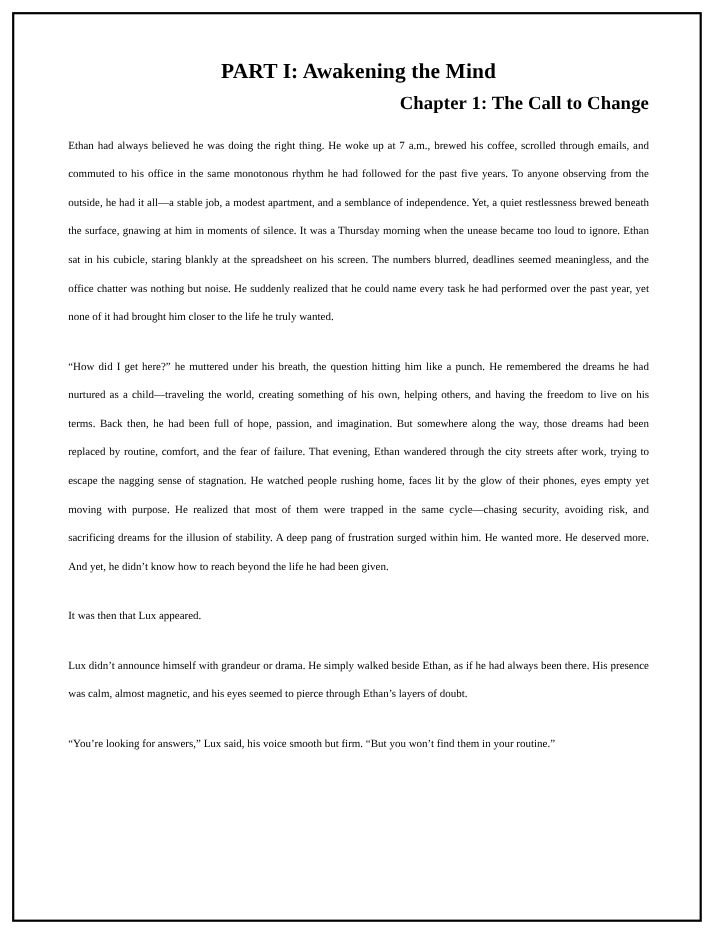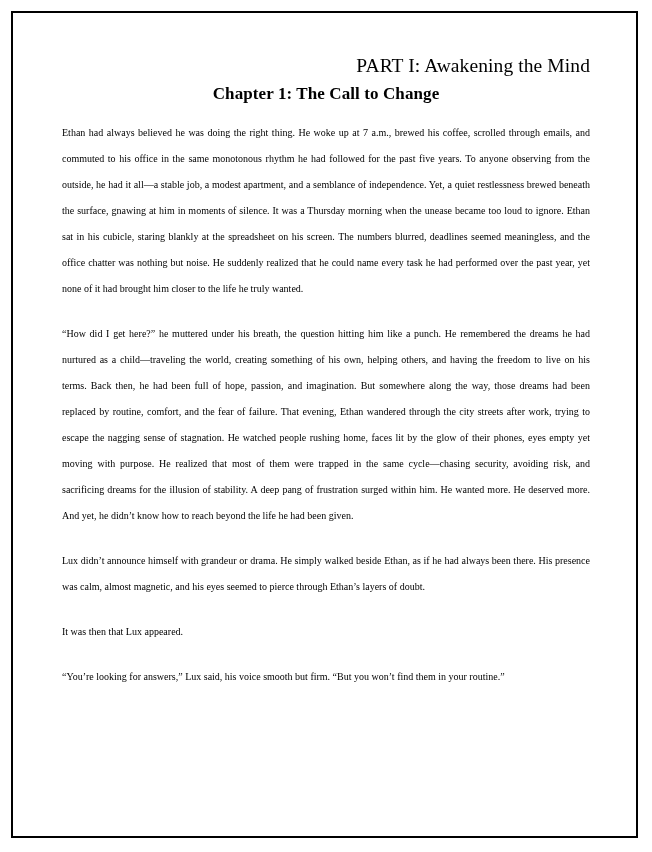--- a/index.html
+++ b/index.html
@@ -43,34 +43,34 @@
     width: 528px;
   }
 
   .heading-block {
     text-align: center;
     margin: 0 0 14px 0;
   }
 
   .part-title {
     font-size: 19.5px;
-    font-weight: normal;
+    font-weight: bold;
     line-height: 1.42;
     letter-spacing: 0.1px;
     margin: 0;
-    text-align: right;
+    text-align: center;
   }
 
   .chapter-title {
     font-size: 17px;
     font-weight: bold;
     line-height: 1.42;
     letter-spacing: 0.1px;
     margin: 2px 0 0 0;
-    text-align: center;
+    text-align: right;
   }
 
   .body-text p {
     font-size: 10px;
     line-height: 26px;
     text-align: justify;
     text-justify: inter-word;
     margin: 0 0 19px 0;
     hyphens: none;
   }
@@ -89,21 +89,21 @@
   <div class="content">
 
     <div class="heading-block">
       <h1 class="part-title">PART I: Awakening the Mind</h1>
       <h2 class="chapter-title">Chapter 1: The Call to Change</h2>
     </div>
 
     <div class="body-text">
       <p>Ethan had always believed he was doing the right thing. He woke up at 7 a.m., brewed his coffee, scrolled through emails, and commuted to his office in the same monotonous rhythm he had followed for the past five years. To anyone observing from the outside, he had it all—a stable job, a modest apartment, and a semblance of independence. Yet, a quiet restlessness brewed beneath the surface, gnawing at him in moments of silence. It was a Thursday morning when the unease became too loud to ignore. Ethan sat in his cubicle, staring blankly at the spreadsheet on his screen. The numbers blurred, deadlines seemed meaningless, and the office chatter was nothing but noise. He suddenly realized that he could name every task he had performed over the past year, yet none of it had brought him closer to the life he truly wanted.</p>
       <p>“How did I get here?” he muttered under his breath, the question hitting him like a punch. He remembered the dreams he had nurtured as a child—traveling the world, creating something of his own, helping others, and having the freedom to live on his terms. Back then, he had been full of hope, passion, and imagination. But somewhere along the way, those dreams had been replaced by routine, comfort, and the fear of failure. That evening, Ethan wandered through the city streets after work, trying to escape the nagging sense of stagnation. He watched people rushing home, faces lit by the glow of their phones, eyes empty yet moving with purpose. He realized that most of them were trapped in the same cycle—chasing security, avoiding risk, and sacrificing dreams for the illusion of stability. A deep pang of frustration surged within him. He wanted more. He deserved more. And yet, he didn’t know how to reach beyond the life he had been given.</p>
+      <p>It was then that Lux appeared.</p>
       <p>Lux didn’t announce himself with grandeur or drama. He simply walked beside Ethan, as if he had always been there. His presence was calm, almost magnetic, and his eyes seemed to pierce through Ethan’s layers of doubt.</p>
-      <p>It was then that Lux appeared.</p>
       <p>“You’re looking for answers,” Lux said, his voice smooth but firm. “But you won’t find them in your routine.”</p>
 
     </div>
 
   </div>
 
 </div>
 
 </body></html>

